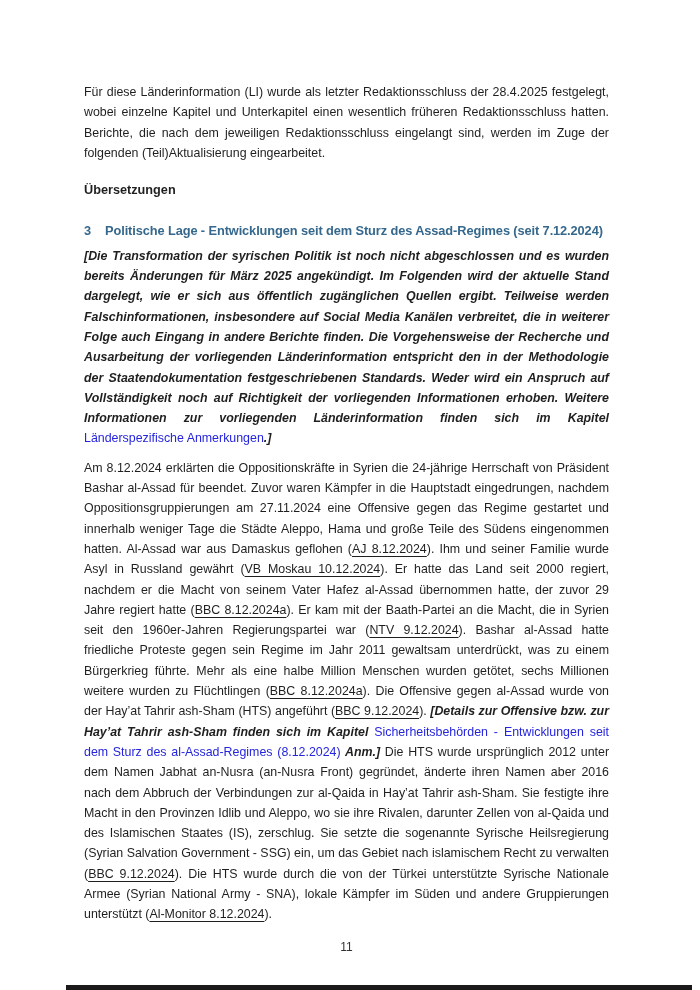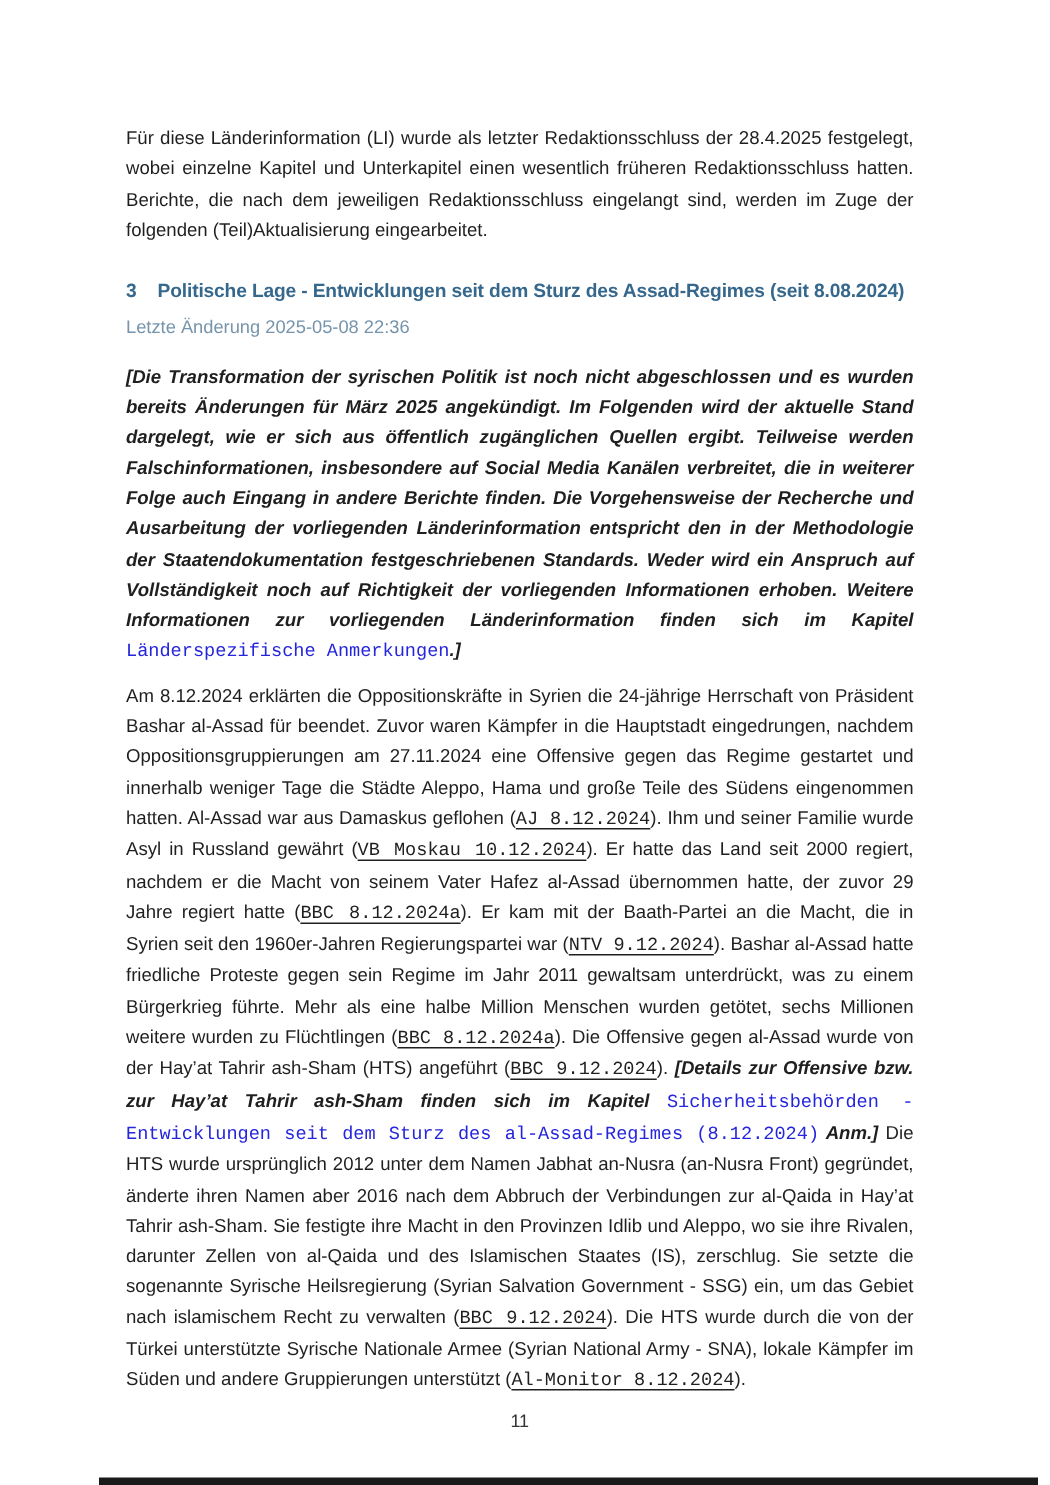--- a/index.html
+++ b/index.html
@@ -38,27 +38,26 @@
     margin: 12px 0 4px 0;
   }
   .section-heading .sec-num { display: inline-block; margin-right: 14px; }
   .meta-line {
     color: var(--meta-blue, #7694ab);
     font-size: 12.2px;
     margin: 0 0 12px 0;
   }
   .seg-normal { font-style: normal; margin-top: 34px; }
   .seg-italic { font-style: italic; font-weight: bold; }
-  .seg-link   { color: var(--link-blue, #2525dd); font-style: normal; cursor: pointer; font-family: Liberation Mono, monospace; }
+  .seg-link   { color: var(--link-blue, #2525dd); font-style: normal; cursor: pointer; }
   .seg-cite   {
     text-decoration: underline;
     text-decoration-thickness: 1px;
     text-underline-offset: 2.5px;
     cursor: pointer;
-    font-family: Liberation Mono, monospace;
   }
   .footer {
     margin-top: auto;
     text-align: center;
     font-size: 12px;
     color: #333333;
     line-height: 14px;
   }
   .bottom-bar {
     position: absolute;
@@ -69,27 +68,27 @@
     background: var(--bar-color, #1a1a1a);
   }
 </style>
 </head>
 <body>
 
 <div class="page">
 
   <p class="para">Für diese Länderinformation (LI) wurde als letzter Redaktionsschluss der 28.4.2025 festgelegt, wobei einzelne Kapitel und Unterkapitel einen wesentlich früheren Redaktionsschluss hatten. Berichte, die nach dem jeweiligen Redaktionsschluss eingelangt sind, werden im Zuge der folgenden (Teil)Aktualisierung eingearbeitet.</p>
 
+  <h4 class="subheading">Übersetzungen</h4>
 
 
   <h3 class="section-heading">
-    <span class="sec-num">3</span><span>Politische Lage - Entwicklungen seit dem Sturz des Assad-Regimes (seit 8.08.2024)</span>
+    <span class="sec-num">3</span><span>Politische Lage - Entwicklungen seit dem Sturz des Assad-Regimes (seit 7.12.2024)</span>
   </h3>
 
-  <div class="meta-line">Letzte Änderung 2025-05-08 22:36</div>
 
   <p class="para"><span class="seg-italic">[Die Transformation der syrischen Politik ist noch nicht abgeschlossen und es wurden bereits Änderungen für März 2025 angekündigt. Im Folgenden wird der aktuelle Stand dargelegt, wie er sich aus öffentlich zugänglichen Quellen ergibt. Teilweise werden Falschinformationen, insbesondere auf Social Media Kanälen verbreitet, die in weiterer Folge auch Eingang in andere Berichte finden. Die Vorgehensweise der Recherche und Ausarbeitung der vorliegenden Länderinformation entspricht den in der Methodologie der Staatendokumentation festgeschriebenen Standards. Weder wird ein Anspruch auf Vollständigkeit noch auf Richtigkeit der vorliegenden Informationen erhoben. Weitere Informationen zur vorliegenden Länderinformation finden sich im Kapitel </span><span class="seg-link">Länderspezifische Anmerkungen</span><span class="seg-italic">.]</span></p>
 
   <p class="para"><span class="seg-normal">Am 8.12.2024 erklärten die Oppositionskräfte in Syrien die 24-jährige Herrschaft von Präsident Bashar al-Assad für beendet. Zuvor waren Kämpfer in die Hauptstadt eingedrungen, nachdem Oppositionsgruppierungen am 27.11.2024 eine Offensive gegen das Regime gestartet und innerhalb weniger Tage die Städte Aleppo, Hama und große Teile des Südens eingenommen hatten. Al-Assad war aus Damaskus geflohen (</span><span class="seg-cite">AJ 8.12.2024</span><span class="seg-normal">). Ihm und seiner Familie wurde Asyl in Russland gewährt (</span><span class="seg-cite">VB Moskau 10.12.2024</span><span class="seg-normal">). Er hatte das Land seit 2000 regiert, nachdem er die Macht von seinem Vater Hafez al-Assad übernommen hatte, der zuvor 29 Jahre regiert hatte (</span><span class="seg-cite">BBC 8.12.2024a</span><span class="seg-normal">). Er kam mit der Baath-Partei an die Macht, die in Syrien seit den 1960er-Jahren Regierungspartei war (</span><span class="seg-cite">NTV 9.12.2024</span><span class="seg-normal">). Bashar al-Assad hatte friedliche Proteste gegen sein Regime im Jahr 2011 gewaltsam unterdrückt, was zu einem Bürgerkrieg führte. Mehr als eine halbe Million Menschen wurden getötet, sechs Millionen weitere wurden zu Flüchtlingen (</span><span class="seg-cite">BBC 8.12.2024a</span><span class="seg-normal">). Die Offensive gegen al-Assad wurde von der Hay’at Tahrir ash-Sham (HTS) angeführt (</span><span class="seg-cite">BBC 9.12.2024</span><span class="seg-normal">). </span><span class="seg-italic">[Details zur Offensive bzw. zur Hay’at Tahrir ash-Sham finden sich im Kapitel </span><span class="seg-link">Sicherheitsbehörden - Entwicklungen seit dem Sturz des al-Assad-Regimes (8.12.2024)</span><span class="seg-italic"> Anm.]</span><span class="seg-normal"> Die HTS wurde ursprünglich 2012 unter dem Namen Jabhat an-Nusra (an-Nusra Front) gegründet, änderte ihren Namen aber 2016 nach dem Abbruch der Verbindungen zur al-Qaida in Hay’at Tahrir ash-Sham. Sie festigte ihre Macht in den Provinzen Idlib und Aleppo, wo sie ihre Rivalen, darunter Zellen von al-Qaida und des Islamischen Staates (IS), zerschlug. Sie setzte die sogenannte Syrische Heilsregierung (Syrian Salvation Government - SSG) ein, um das Gebiet nach islamischem Recht zu verwalten (</span><span class="seg-cite">BBC 9.12.2024</span><span class="seg-normal">). Die HTS wurde durch die von der Türkei unterstützte Syrische Nationale Armee (Syrian National Army - SNA), lokale Kämpfer im Süden und andere Gruppierungen unterstützt (</span><span class="seg-cite">Al-Monitor 8.12.2024</span><span class="seg-normal">).</span></p>
 
   <div class="footer">11</div>
 
   <div class="bottom-bar"></div>
 </div>
 

